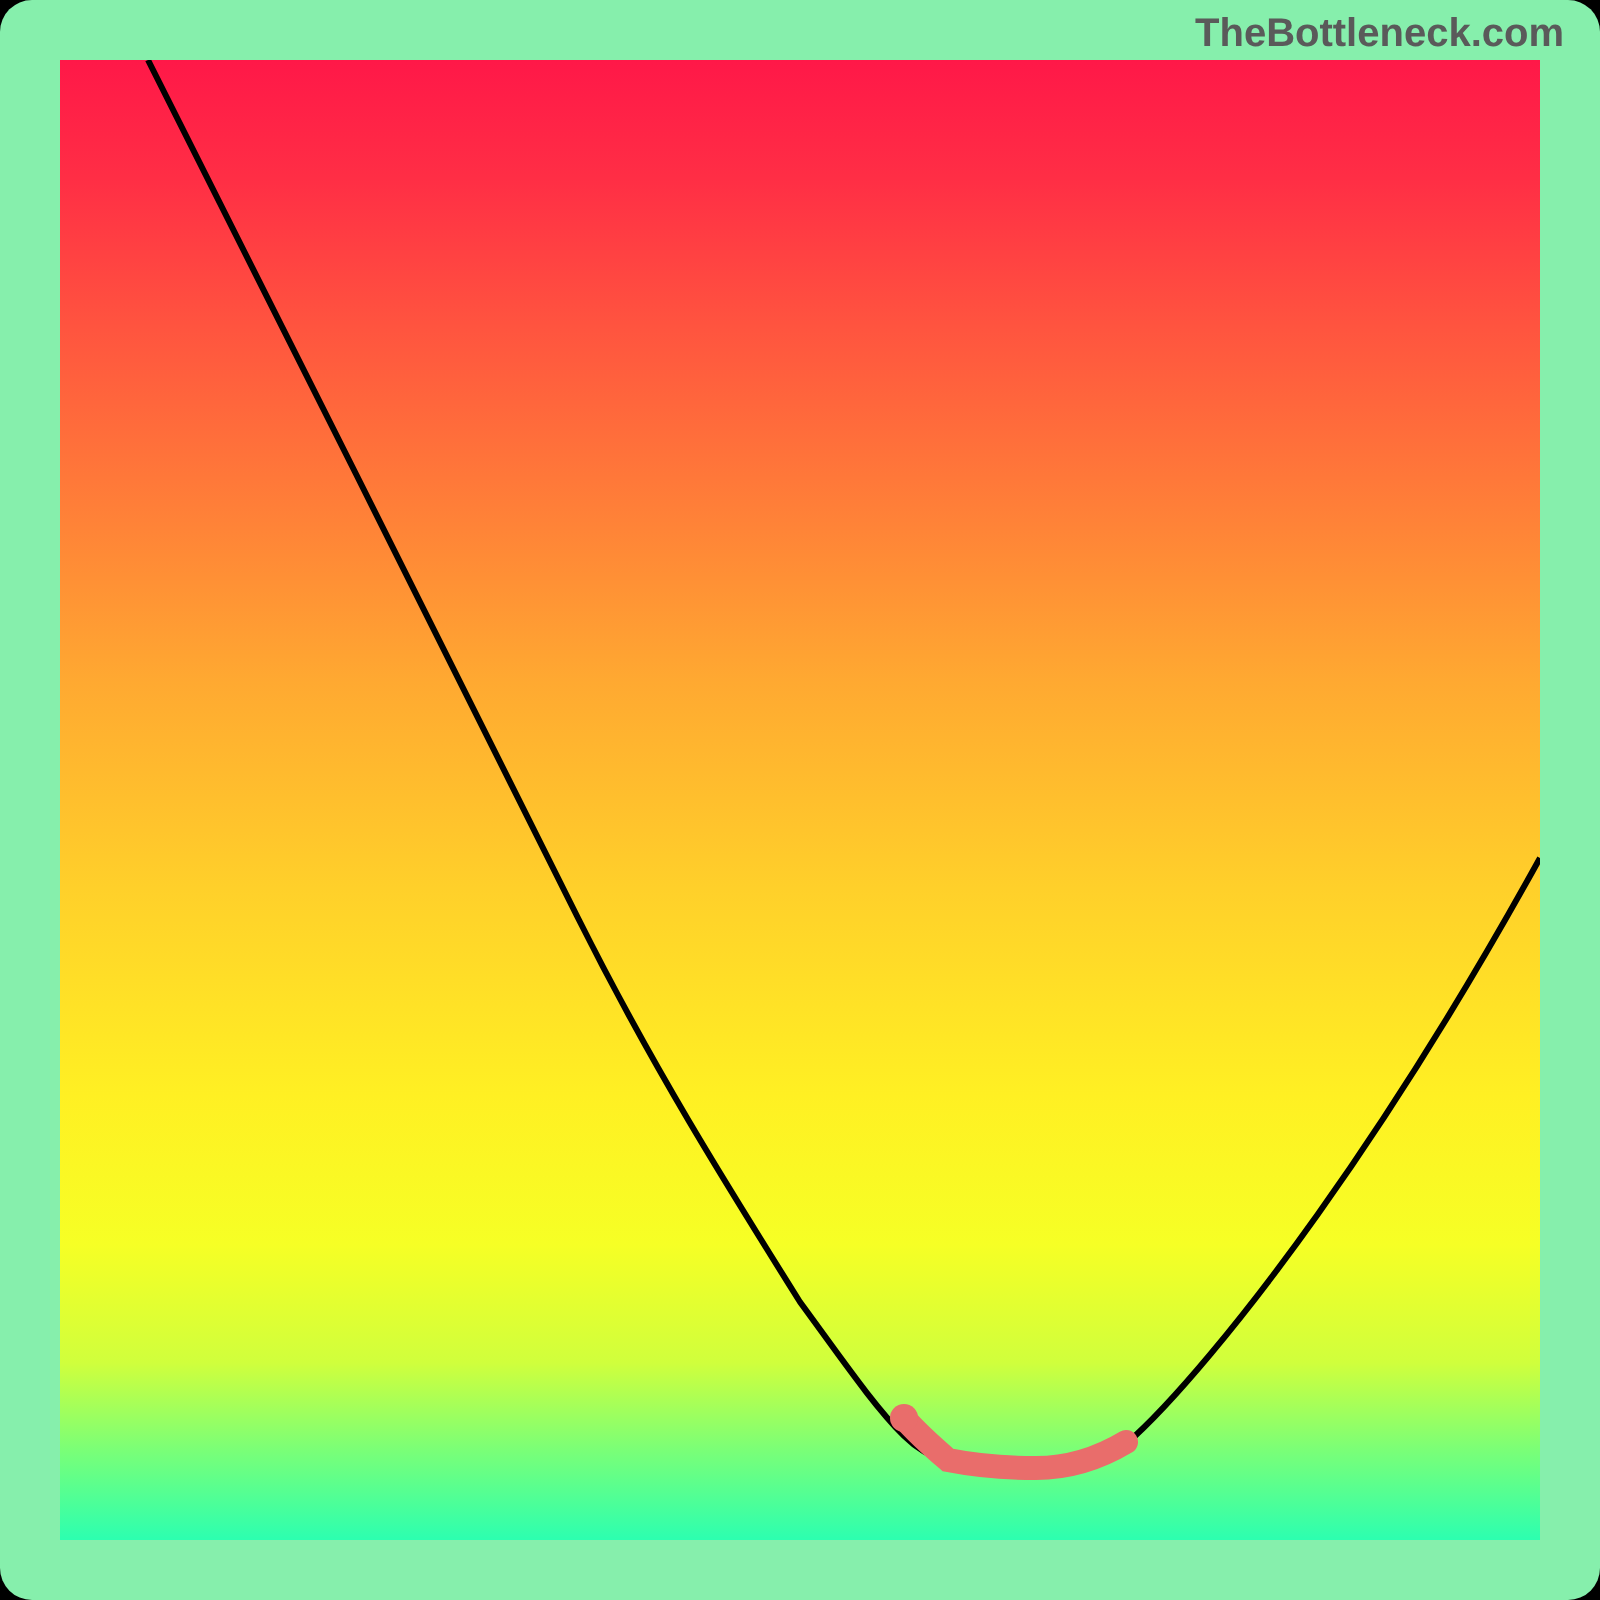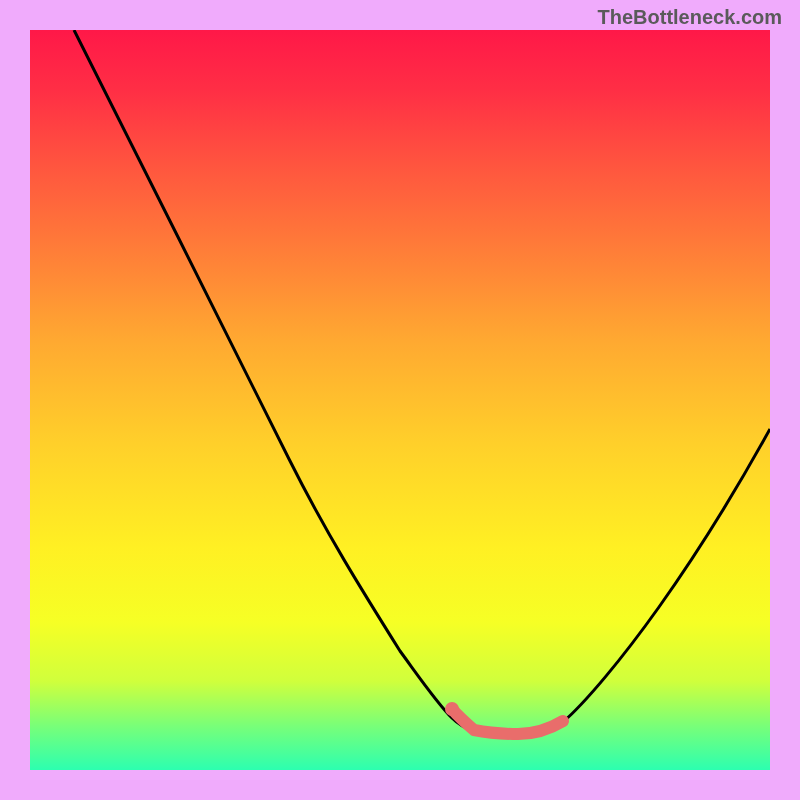--- a/index.html
+++ b/index.html
@@ -8,21 +8,22 @@
     background: #000;
     width: 800px;
     height: 800px;
     overflow: hidden;
     font-family: Arial, sans-serif;
   }
   .container {
     width: 800px;
     height: 800px;
     position: relative;
-    background: #f0abfc;
+    background: #86efac;
+    border-radius: 16px;
   }
   .watermark {
     position: absolute;
     top: 6px;
     right: 18px;
     color: #5a5a5a;
     font-size: 20px;
     font-weight: 600;
     z-index: 10;
   }

